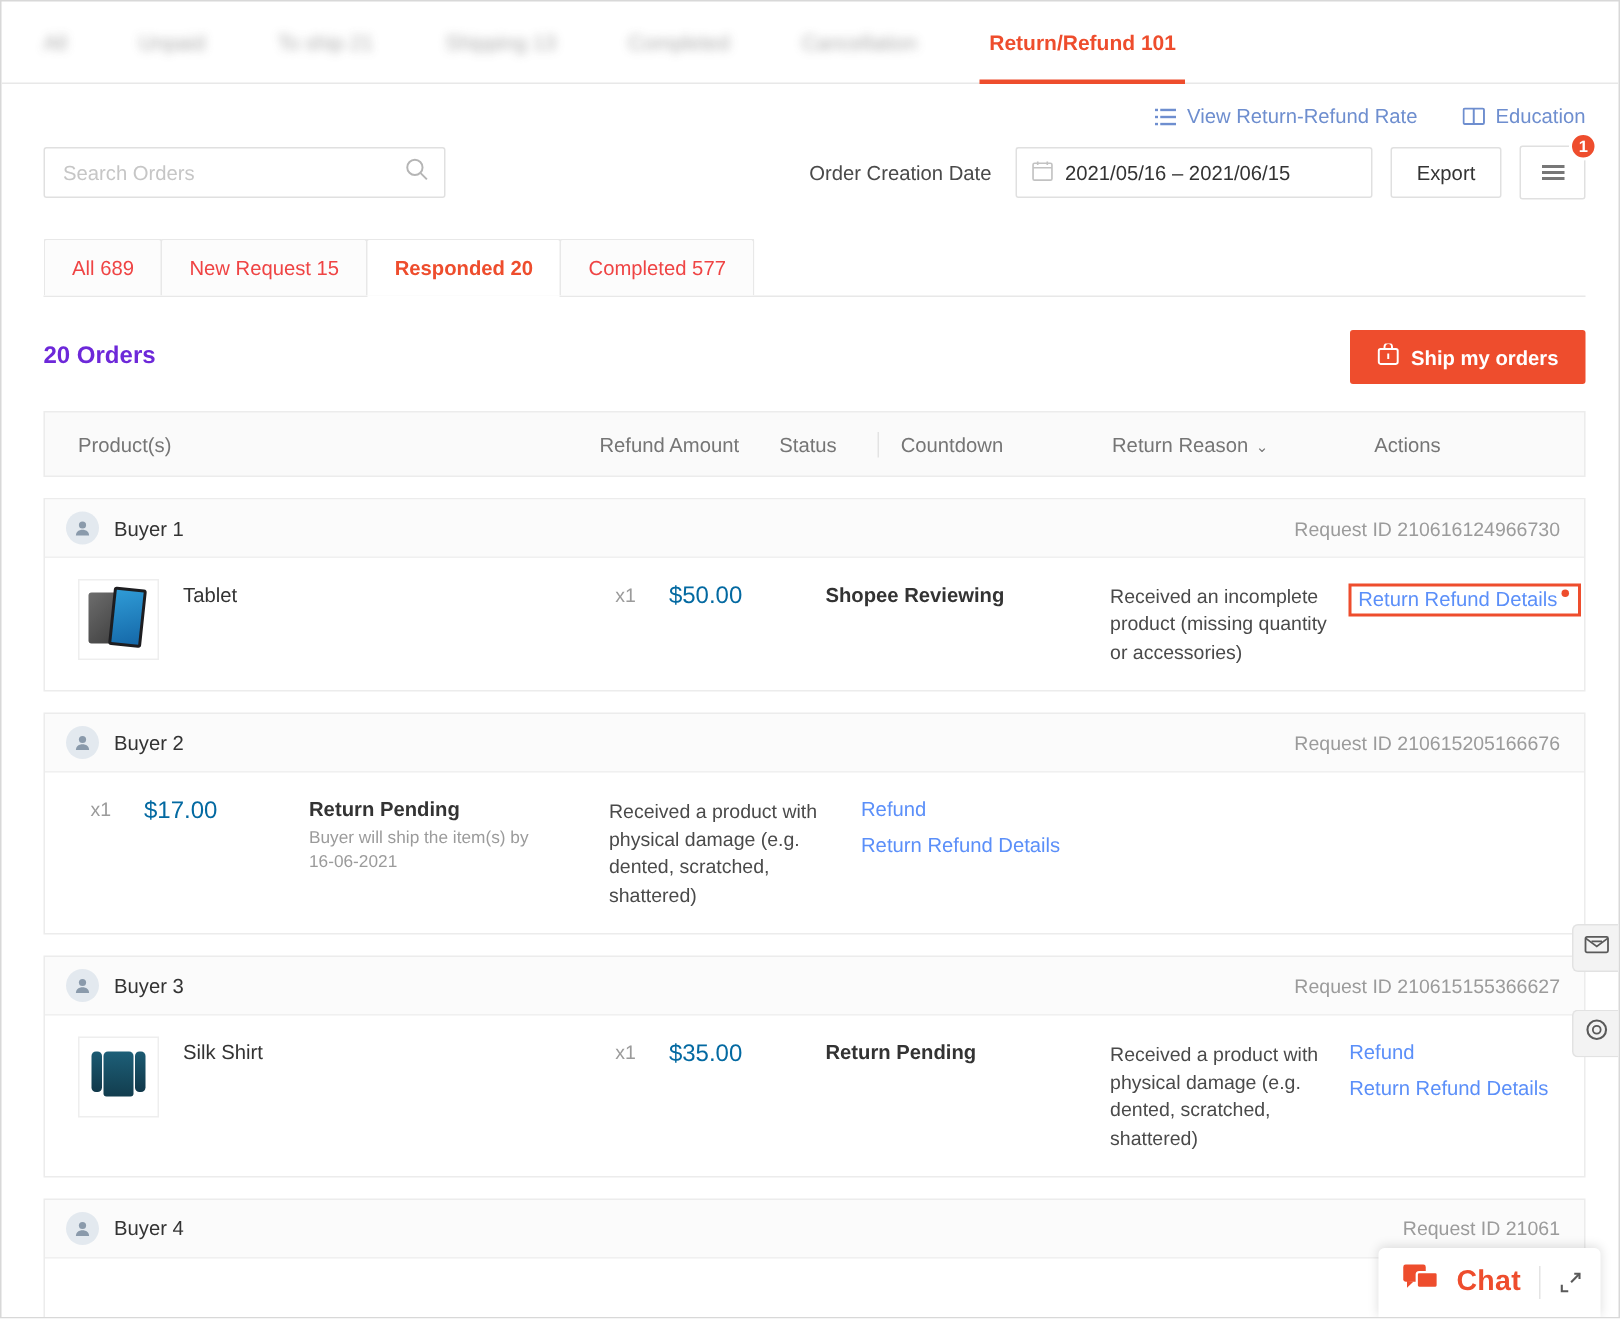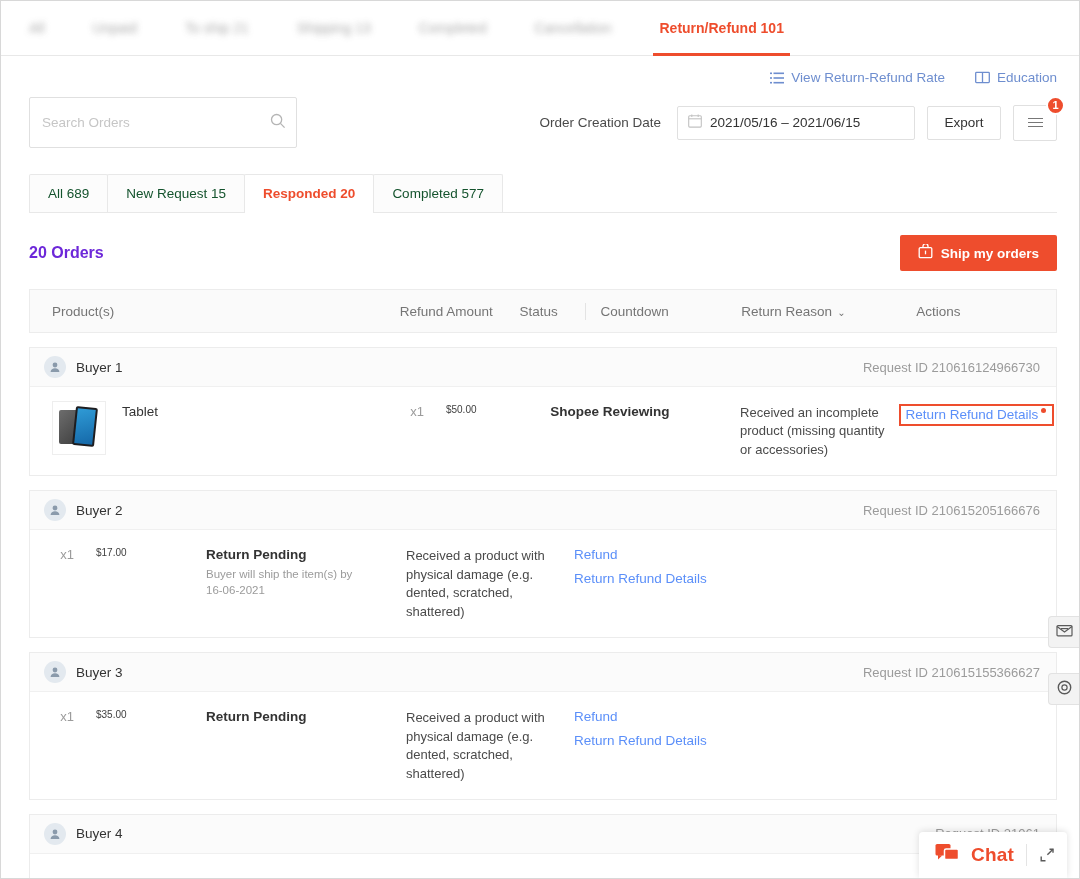--- a/index.html
+++ b/index.html
@@ -79,21 +79,21 @@
 
   
   .filter-row {
     display: flex;
     align-items: center;
     padding: 12px 22px 0 28px;
     position: relative;
   }
   .search-box {
     width: 268px;
-    height: 51px;
+    height: 34px;
     border: 1px solid #e0e0e0;
     border-radius: 2px;
     display: flex;
     align-items: center;
     padding: 0 10px;
     box-sizing: border-box;
     background: #fff;
   }
   .search-box input {
     border: none;
@@ -186,21 +186,21 @@
   .subtabs {
     display: flex;
     margin: 26px 22px 0 28px;
     border-bottom: 1px solid #e8e8e8;
   }
   .subtab {
     height: 37px;
     line-height: 37px;
     padding: 0 18px;
     font-size: 13.5px;
-    color: #14532d;
+    color: #ef4444;
     border: 1px solid #e8e8e8;
     border-bottom: none;
     background: #fcfcfc;
     margin-right: -1px;
     cursor: pointer;
     white-space: nowrap;
     border-radius: 2px 2px 0 0;
   }
   .subtab.active {
     color: #ee4d2d;
@@ -339,22 +339,22 @@
     width: 44px;
     font-size: 13px;
     color: #9b9b9b;
     padding-top: 3px;
     text-align: right;
     margin-right: 22px;
     box-sizing: border-box;
   }
   .amount-cell {
     width: 110px;
-    font-size: 10px;
-    color: #404040;
+    font-size: 16px;
+    color: #0369a1;
     padding-top: 3px;
     box-sizing: border-box;
   }
   .status-cell {
     width: 200px;
     padding-top: 3px;
     box-sizing: border-box;
   }
   .status-main {
     font-size: 13.5px;
@@ -680,20 +680,30 @@
         <div class="avatar">
           <svg width="12" height="12" viewBox="0 0 12 12">
               <circle cx="6" cy="4" r="2.4" fill="#8a9aab"></circle>
               <path d="M1.6 11c0-2.4 2-3.8 4.4-3.8S10.4 8.6 10.4 11z" fill="#8a9aab"></path>
             </svg>
         </div>
         <div class="buyer-name">Buyer 3</div>
         <div class="request-id">Request ID 210615155366627</div>
       </div>
       <div class="item-row">
+        <div class="prod-cell">
+          <div class="thumb">
+            <div style="position:relative;width:36px;height:34px">
+              <div class="shirt-arm" style="left:0"></div>
+              <div class="shirt-arm" style="right:0"></div>
+              <div class="shirt-body" style="width:20px;margin-left:8px"></div>
+            </div>
+          </div>
+          <div class="prod-name">Silk Shirt</div>
+        </div>
         <div class="qty-cell">x1</div>
         <div class="amount-cell">$35.00</div>
         <div class="status-cell">
           <div class="status-main">Return Pending</div>
           <div class="status-sub"></div>
         </div>
         <div class="reason-cell">Received a product with physical damage (e.g. dented, scratched, shattered)</div>
         <div class="actions-cell">
           <span class="action-link">Refund</span>
           <span class="action-link">Return Refund Details</span>

